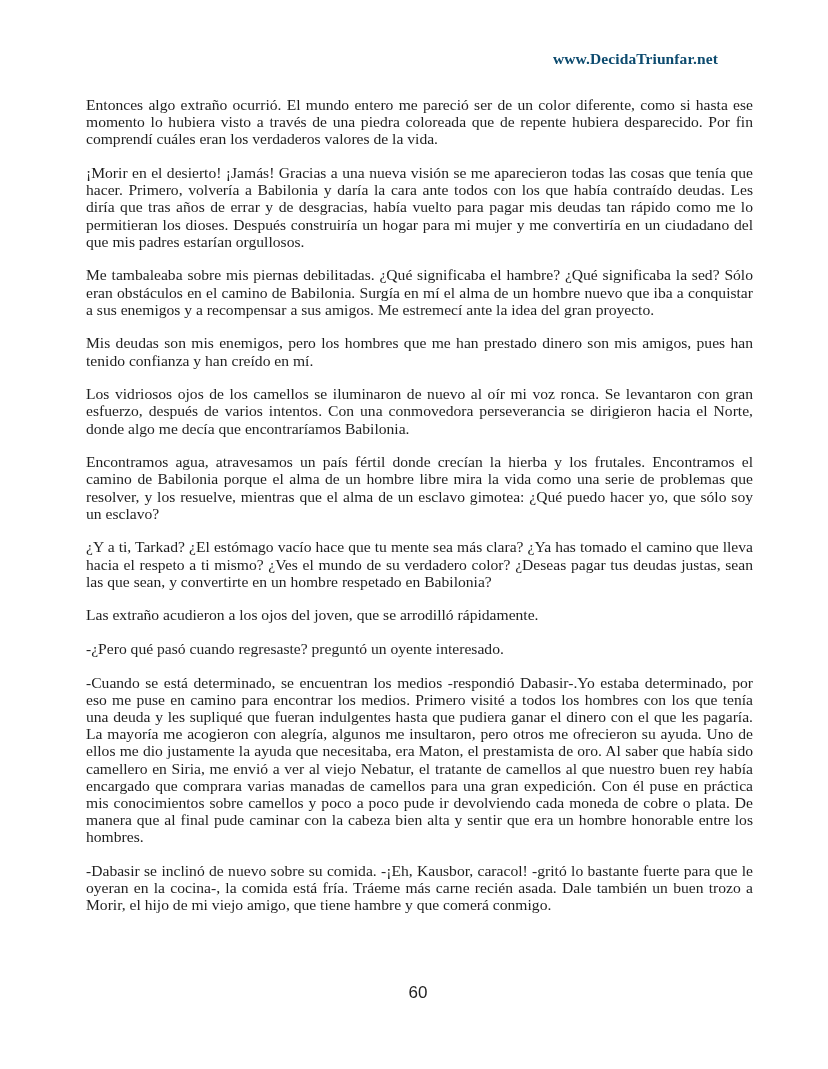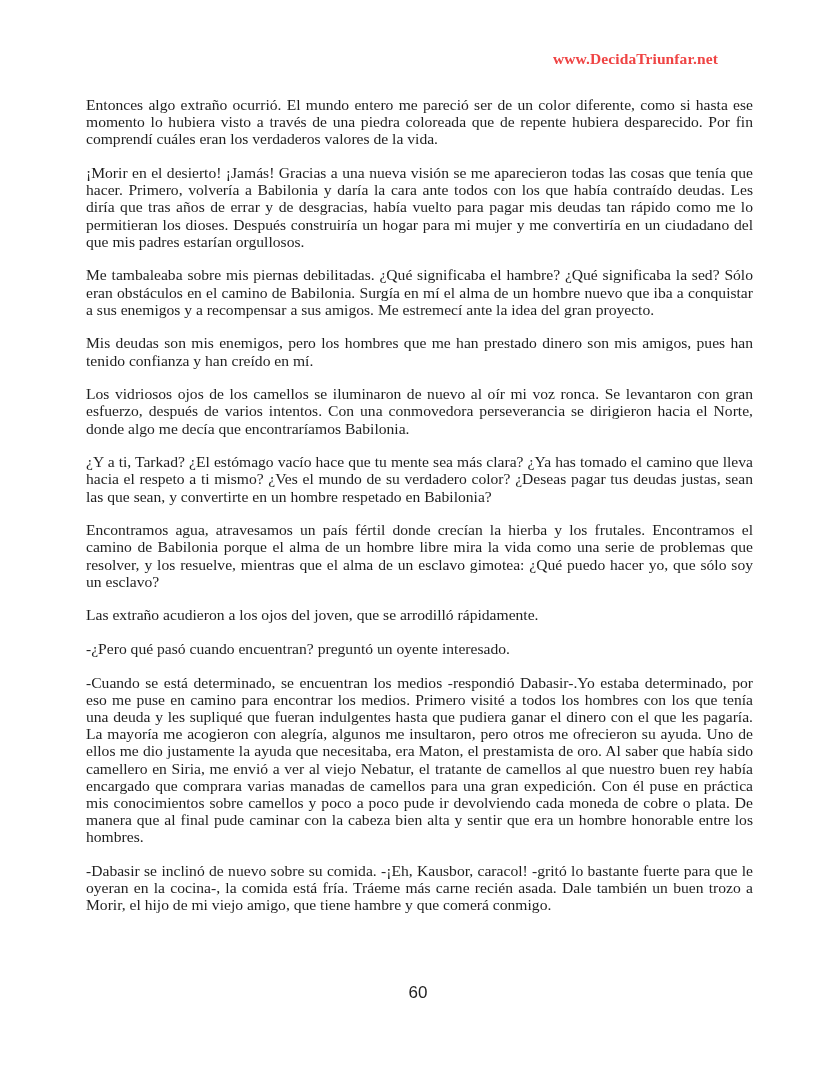--- a/index.html
+++ b/index.html
@@ -15,21 +15,21 @@
       color: #1a1a1a;
     }
     .page-header {
       position: absolute;
       top: 50px;
       left: 553px;
       font-family: "Liberation Serif", "DejaVu Serif", serif;
       font-weight: bold;
       font-size: 15.5px;
       letter-spacing: 0.1px;
-      color: #ef4444;
+      color: #0c4a6e;
       white-space: nowrap;
     }
     .content {
       position: absolute;
       top: 88px;
       left: 86px;
       width: 667px;
       font-family: "Liberation Serif", "DejaVu Serif", serif;
       font-size: 15.6px;
       line-height: 17.2px;
@@ -55,21 +55,21 @@
 <body>
 
 <div class="page-header">www.DecidaTriunfar.net</div>
 
 <div class="content">
   <p>Entonces algo extraño ocurrió. El mundo entero me pareció ser de un color diferente, como si hasta ese momento lo hubiera visto a través de una piedra coloreada que de repente hubiera desparecido. Por fin comprendí cuáles eran los verdaderos valores de la vida.</p>
   <p>¡Morir en el desierto! ¡Jamás! Gracias a una nueva visión se me aparecieron todas las cosas que tenía que hacer. Primero, volvería a Babilonia y daría la cara ante todos con los que había contraído deudas. Les diría que tras años de errar y de desgracias, había vuelto para pagar mis deudas tan rápido como me lo permitieran los dioses. Después construiría un hogar para mi mujer y me convertiría en un ciudadano del que mis padres estarían orgullosos.</p>
   <p>Me tambaleaba sobre mis piernas debilitadas. ¿Qué significaba el hambre? ¿Qué significaba la sed? Sólo eran obstáculos en el camino de Babilonia. Surgía en mí el alma de un hombre nuevo que iba a conquistar a sus enemigos y a recompensar a sus amigos. Me estremecí ante la idea del gran proyecto.</p>
   <p>Mis deudas son mis enemigos, pero los hombres que me han prestado dinero son mis amigos, pues han tenido confianza y han creído en mí.</p>
   <p>Los vidriosos ojos de los camellos se iluminaron de nuevo al oír mi voz ronca. Se levantaron con gran esfuerzo, después de varios intentos. Con una conmovedora perseverancia se dirigieron hacia el Norte, donde algo me decía que encontraríamos Babilonia.</p>
+  <p>Encontramos agua, atravesamos un país fértil donde crecían la hierba y los frutales. Encontramos el camino de Babilonia porque el alma de un hombre libre mira la vida como una serie de problemas que resolver, y los resuelve, mientras que el alma de un esclavo gimotea: ¿Qué puedo hacer yo, que sólo soy un esclavo?</p>
   <p>¿Y a ti, Tarkad? ¿El estómago vacío hace que tu mente sea más clara? ¿Ya has tomado el camino que lleva hacia el respeto a ti mismo? ¿Ves el mundo de su verdadero color? ¿Deseas pagar tus deudas justas, sean las que sean, y convertirte en un hombre respetado en Babilonia?</p>
-  <p>Encontramos agua, atravesamos un país fértil donde crecían la hierba y los frutales. Encontramos el camino de Babilonia porque el alma de un hombre libre mira la vida como una serie de problemas que resolver, y los resuelve, mientras que el alma de un esclavo gimotea: ¿Qué puedo hacer yo, que sólo soy un esclavo?</p>
   <p>Las extraño acudieron a los ojos del joven, que se arrodilló rápidamente.</p>
-  <p>-¿Pero qué pasó cuando encuentran? preguntó un oyente interesado.</p>
+  <p>-¿Pero qué pasó cuando regresaste? preguntó un oyente interesado.</p>
   <p>-Cuando se está determinado, se encuentran los medios -respondió Dabasir-.Yo estaba determinado, por eso me puse en camino para encontrar los medios. Primero visité a todos los hombres con los que tenía una deuda y les supliqué que fueran indulgentes hasta que pudiera ganar el dinero con el que les pagaría. La mayoría me acogieron con alegría, algunos me insultaron, pero otros me ofrecieron su ayuda. Uno de ellos me dio justamente la ayuda que necesitaba, era Maton, el prestamista de oro. Al saber que había sido camellero en Siria, me envió a ver al viejo Nebatur, el tratante de camellos al que nuestro buen rey había encargado que comprara varias manadas de camellos para una gran expedición. Con él puse en práctica mis conocimientos sobre camellos y poco a poco pude ir devolviendo cada moneda de cobre o plata. De manera que al final pude caminar con la cabeza bien alta y sentir que era un hombre honorable entre los hombres.</p>
   <p>-Dabasir se inclinó de nuevo sobre su comida. -¡Eh, Kausbor, caracol! -gritó lo bastante fuerte para que le oyeran en la cocina-, la comida está fría. Tráeme más carne recién asada. Dale también un buen trozo a Morir, el hijo de mi viejo amigo, que tiene hambre y que comerá conmigo.</p>
 </div>
 
 <div class="page-number">60</div>
 
 </body></html>

